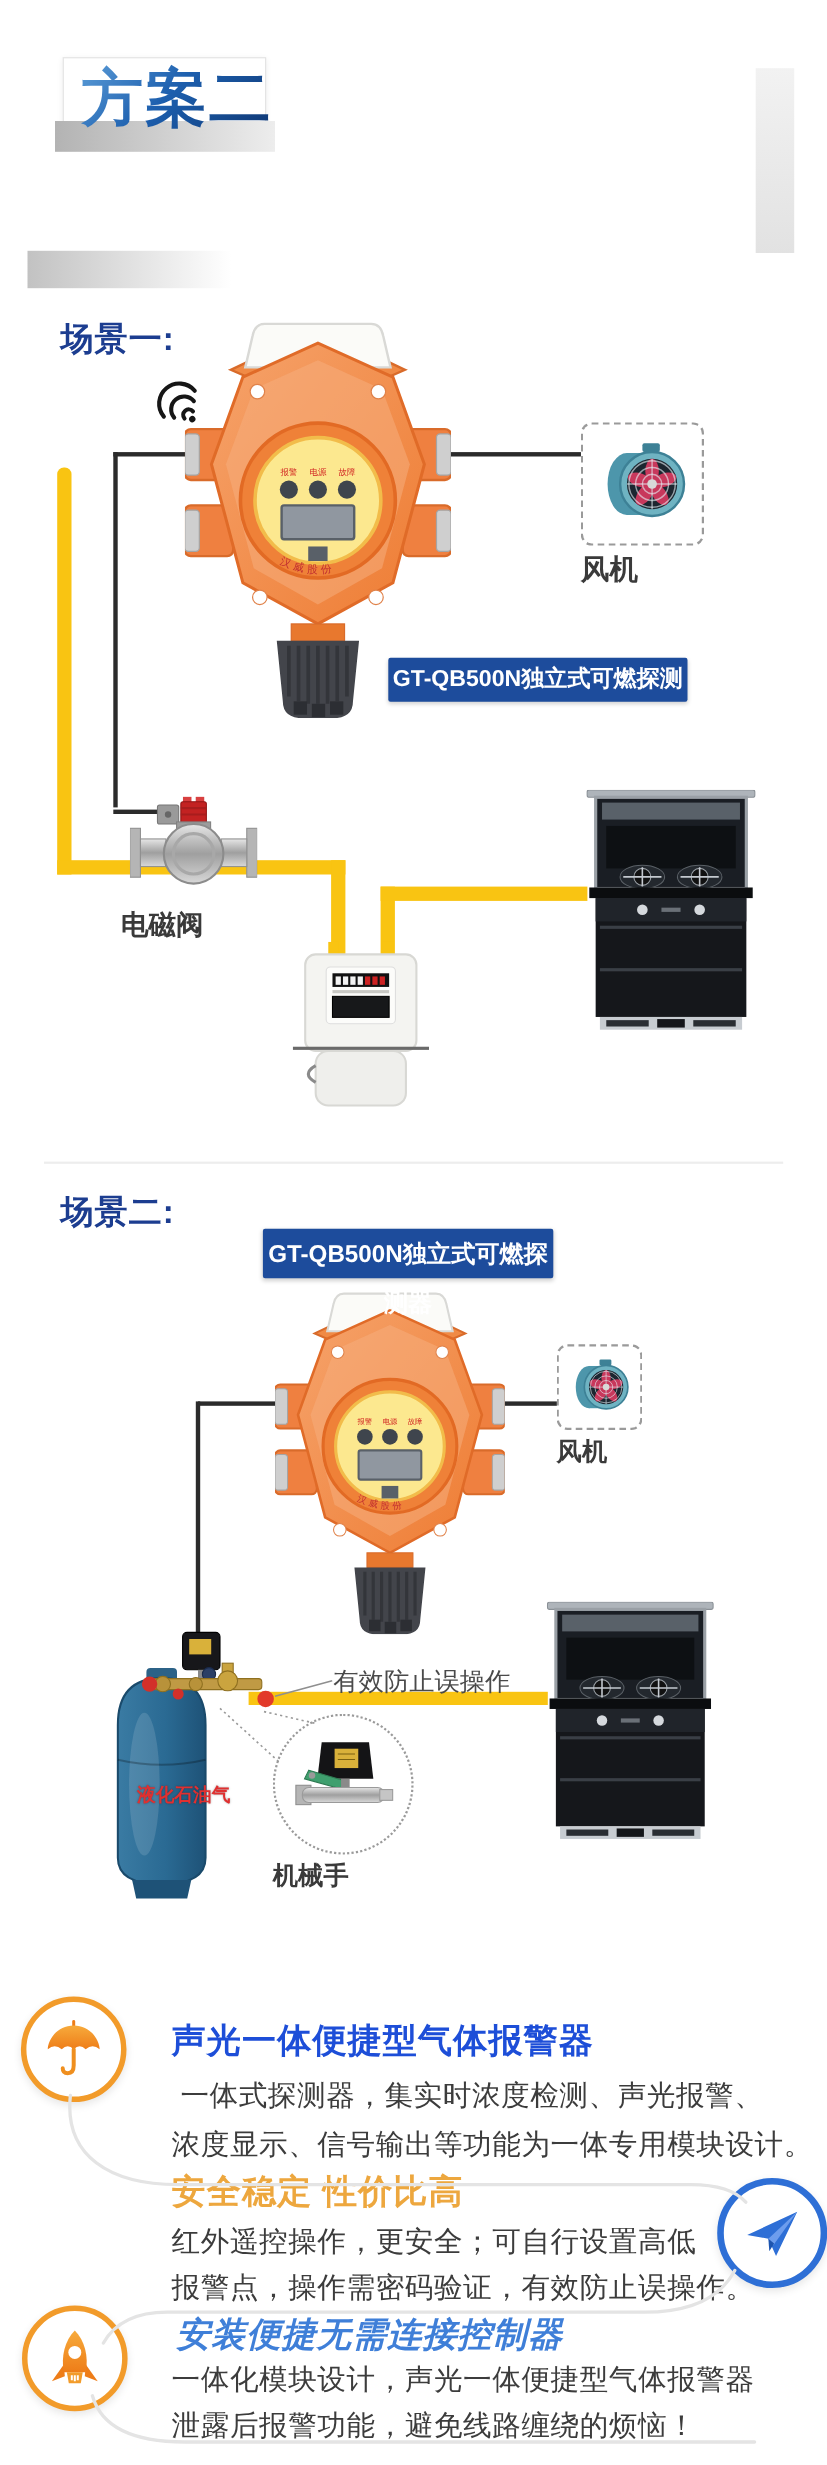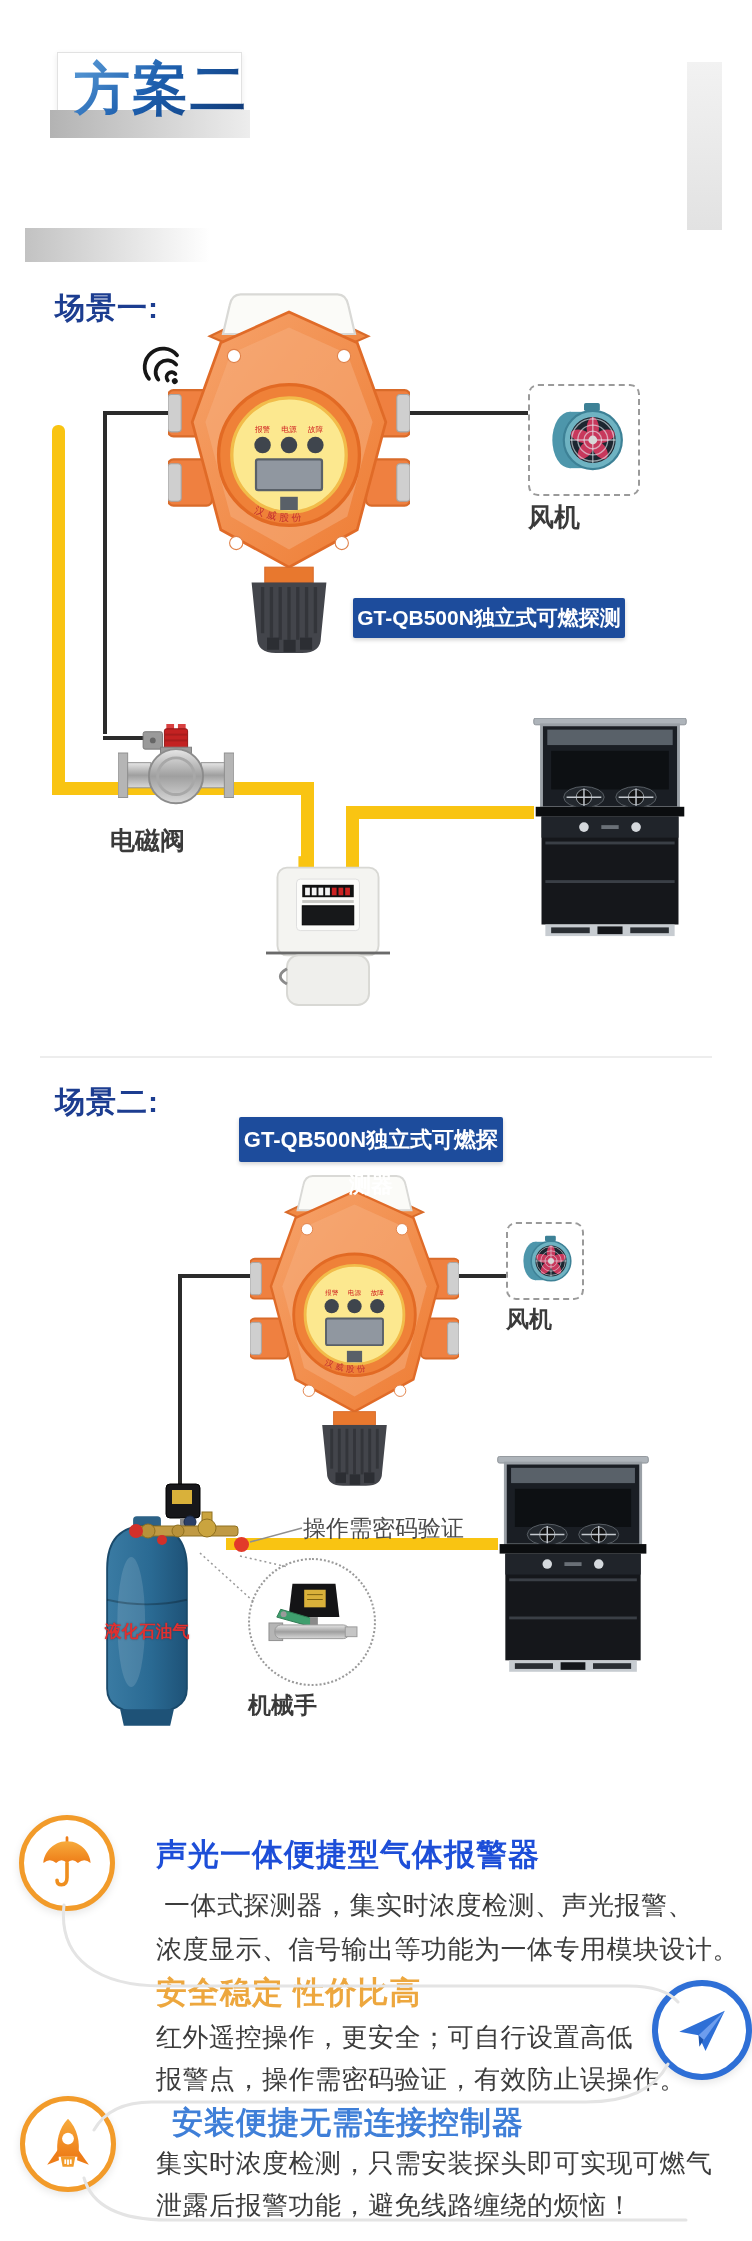--- a/index.html
+++ b/index.html
@@ -26,21 +26,21 @@
   .pipe{background:#f9c412;z-index:1;}
   .wire{background:#2b2b2b;z-index:1;}
   .device{z-index:2;}
   .gt-label{background:#1d4c9c;color:#fff;font-weight:bold;text-align:center;
             border-radius:2px;z-index:3;box-shadow:0 2px 4px rgba(0,0,0,.18);}
   .dash-box{border:2px dashed #9a9a9a;border-radius:10px;background:#fff;z-index:2;
             display:flex;align-items:center;justify-content:center;}
   .dev-label{font-weight:bold;color:#3a3a3a;text-align:left;z-index:3;}
   .note-text{color:#4a4a4a;z-index:3;}
   .tank-text{color:#e03030;font-weight:bold;text-align:center;z-index:3;
-             text-shadow:0 0 2px rgba(0,0,0,.35);}
+             text-shadow:0 0 2px rgba(0,0,0,.35);margin-left:20px;}
   .mag-circle{border:2px dotted #9a9a9a;border-radius:50%;background:#fff;z-index:2;
               display:flex;align-items:center;justify-content:center;}
   .divider{background:#ededed;z-index:1;}
   .red-dot{width:15px;height:15px;border-radius:50%;background:#e23a2a;z-index:3;}
   
   .fcircle{border-radius:50%;background:#fff;display:flex;align-items:center;justify-content:center;
            box-shadow:0 3px 8px rgba(0,0,0,.10);z-index:2;}
   .fc-orange{border:5px solid #f29b2a;}
   .fc-blue{border:6px solid #2e6fd6;}
   .f-title{font-size:31px;font-weight:bold;letter-spacing:1px;z-index:2;}
@@ -382,21 +382,21 @@
   <div class="abs red-dot" style="left:234px;top:1537px;"></div>
 
   <svg class="abs device" style="left:96px;top:1504px;" width="102" height="236">
       <use href="#sym-tank"></use>
     </svg>
   <div class="abs tank-text" style="left:98px;top:1620px;width:98px;font-size:17px;">液化石油气</div>
   <svg class="abs device" style="left:128px;top:1482px;z-index:3;" width="120" height="70">
       <use href="#sym-tankvalve"></use>
     </svg>
 
-  <div class="abs note-text" style="left:303px;top:1513px;font-size:23px;">操作需密码验证</div>
+  <div class="abs note-text" style="left:303px;top:1513px;font-size:23px;">有效防止误操作</div>
 
   <div class="abs mag-circle" style="left:248px;top:1558px;width:124px;height:124px;">
     <svg width="98" height="88">
         <use href="#sym-hand"></use>
       </svg>
   </div>
   <div class="abs dev-label" style="left:248px;top:1690px;width:124px;font-size:23px;">机械手</div>
 
   <svg class="abs device" style="left:492px;top:1456px;" width="162" height="220">
       <use href="#sym-stove"></use>
@@ -418,22 +418,22 @@
   </div>
   <div class="abs f-title orange" style="left:156px;top:1972px;">安全稳定 性价比高</div>
   <div class="abs f-body" style="left:156px;top:2020px;">红外遥控操作，更安全；可自行设置高低</div>
   <div class="abs f-body" style="left:156px;top:2062px;">报警点，操作需密码验证，有效防止误操作。</div>
 
   <div class="abs fcircle fc-orange" style="left:20px;top:2096px;width:86px;height:86px;">
     <svg width="58" height="58">
         <use href="#sym-rocket"></use>
       </svg>
   </div>
-  <div class="abs f-title blue" style="left:172px;top:2102px;">安装便捷无需连接控制器</div>
-  <div class="abs f-body" style="left:156px;top:2146px;">集实时浓度检测，只需安装探头即可实现可燃气</div>
+  <div class="abs f-title blue" style="left:160px;top:2102px;font-style:italic;">安装便捷无需连接控制器</div>
+  <div class="abs f-body" style="left:156px;top:2146px;">一体化模块设计，声光一体便捷型气体报警器</div>
   <div class="abs f-body" style="left:156px;top:2188px;">泄露后报警功能，避免线路缠绕的烦恼！</div>
 
   <svg class="abs overlay">
     <path d="M250,1542 L302,1528" stroke="#8f8f8f" stroke-width="1.5" fill="none"></path>
     <path d="M200,1553 L254,1602" stroke="#9a9a9a" stroke-width="1.5" stroke-dasharray="2,3" fill="none"></path>
     <path d="M240,1556 L288,1567" stroke="#9a9a9a" stroke-width="1.5" stroke-dasharray="2,3" fill="none"></path>
     <g stroke="#e4e4e4" stroke-width="3" fill="none" stroke-linecap="round">
       <path d="M64,1905 C58,1960 100,1986 162,1986 L628,1986 Q664,1986 678,2002"></path>
       <path d="M668,2064 Q648,2102 586,2102 L152,2102 Q110,2102 94,2130"></path>
       <path d="M84,2178 Q96,2220 168,2220 L686,2220"></path>

